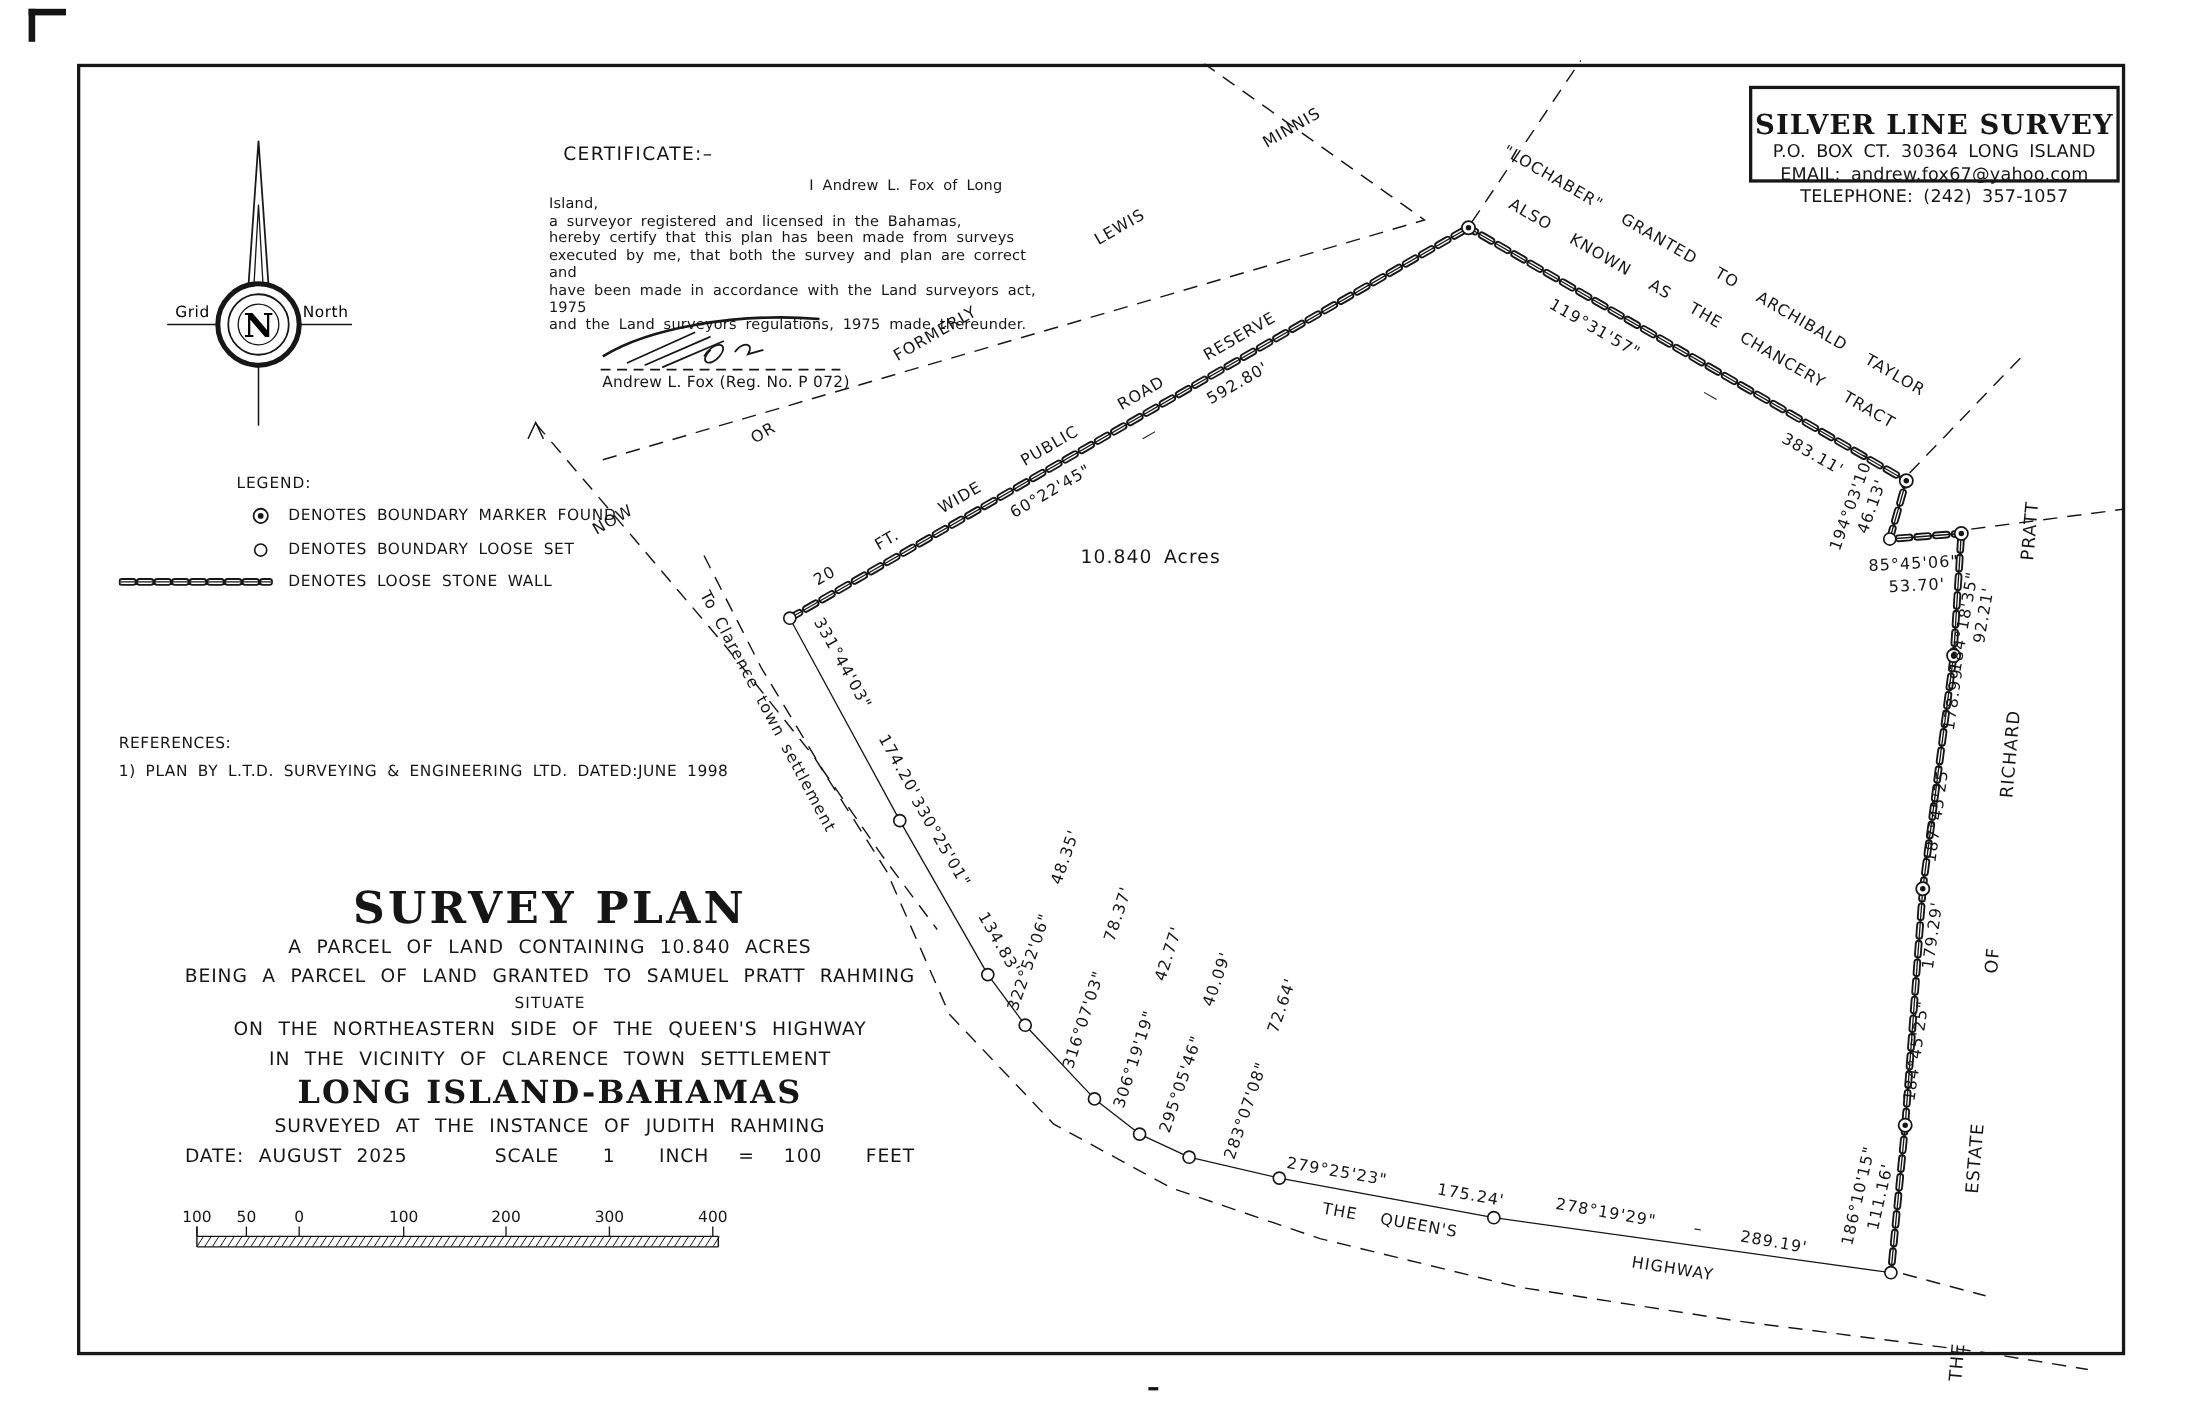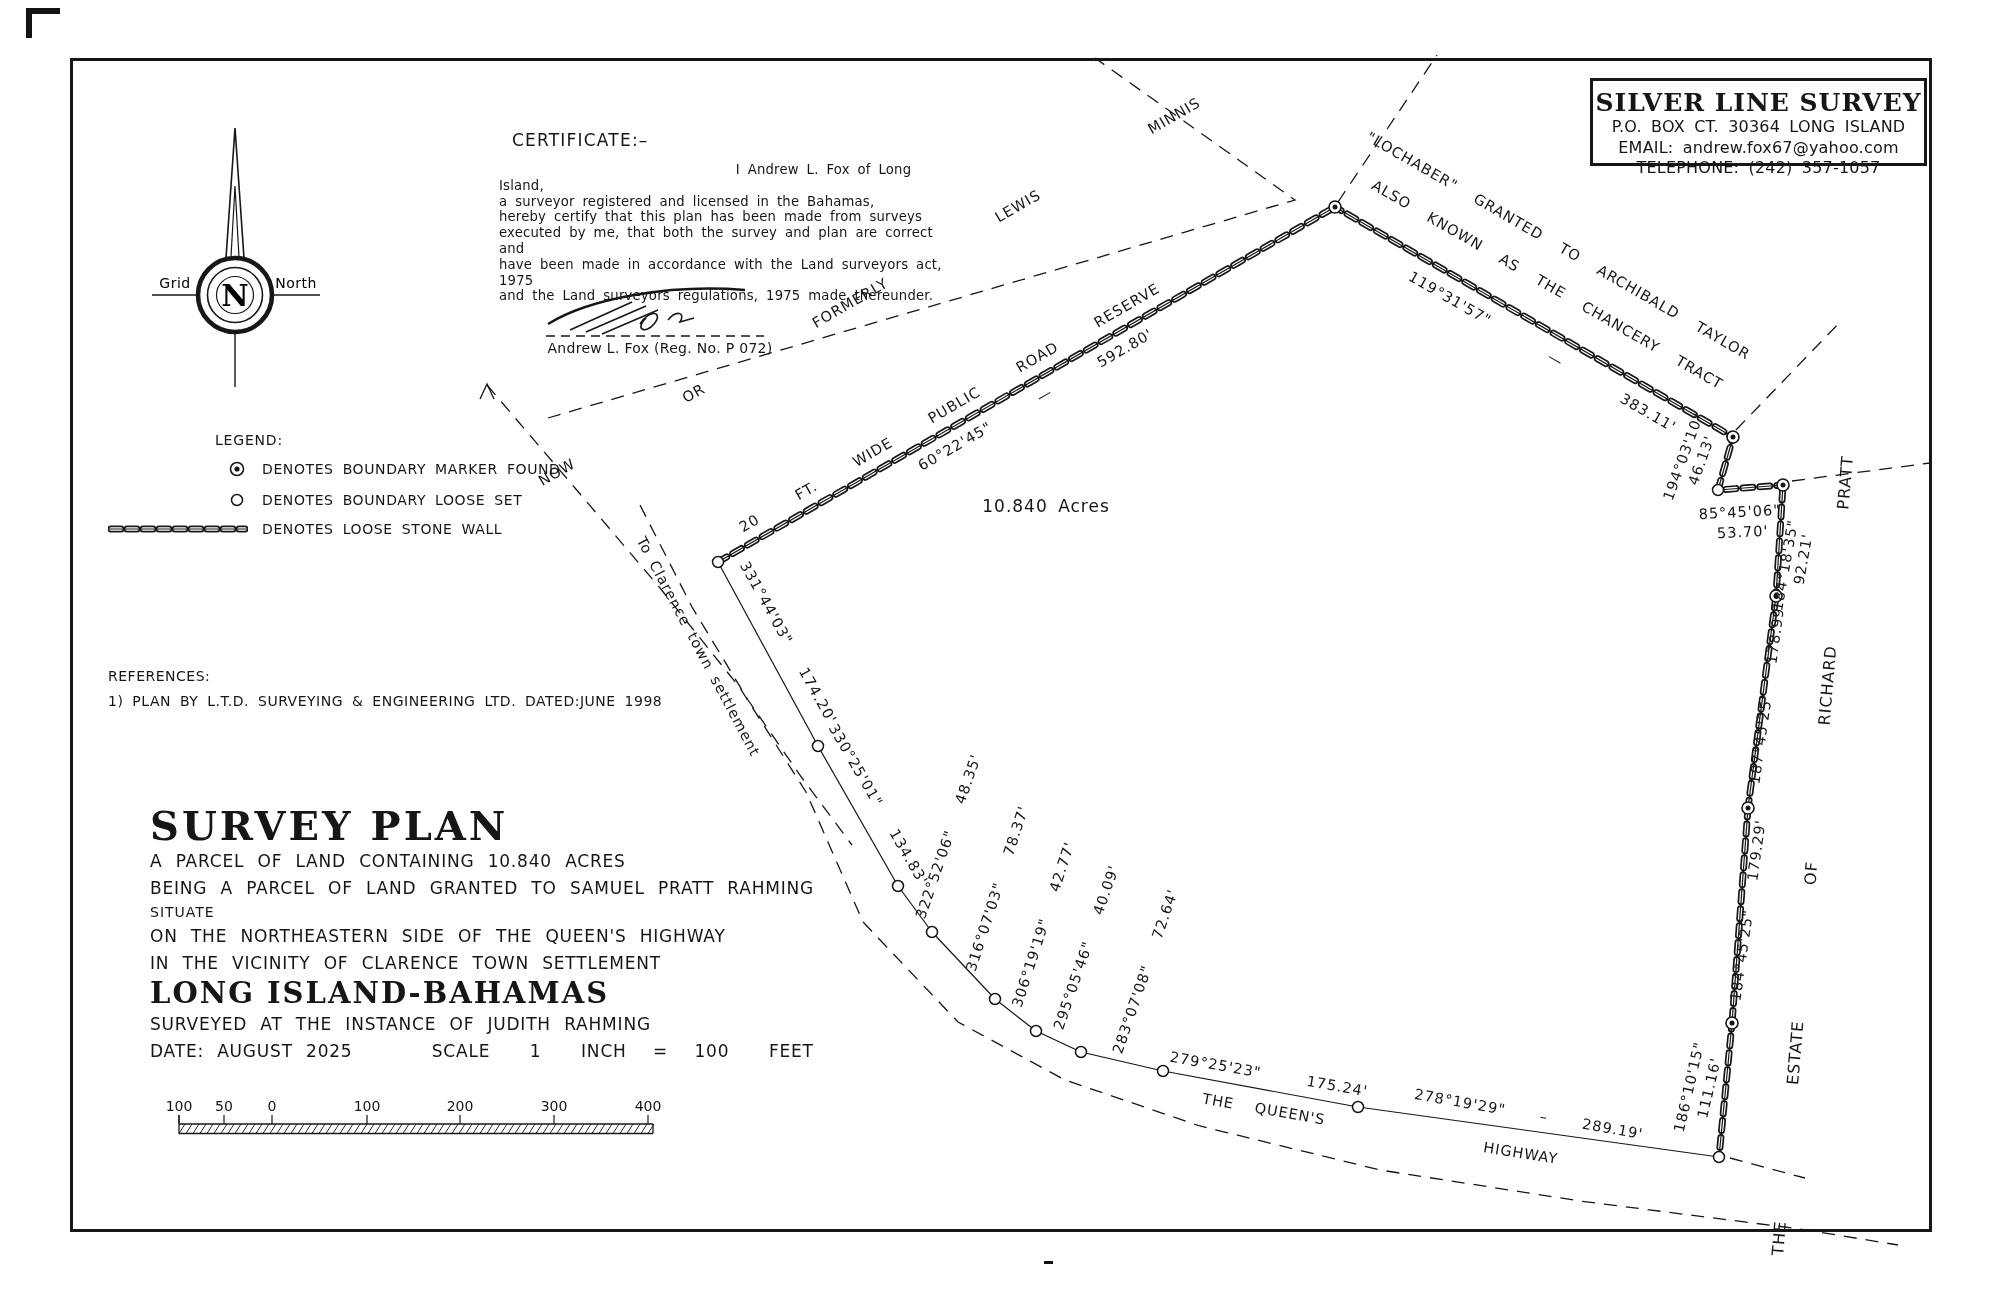--- a/index.html
+++ b/index.html
@@ -3,39 +3,39 @@
 <meta charset="utf-8">
 <style>
   html,body{margin:0;padding:0;background:#ffffff;}
   .page{position:relative;width:2000px;height:1290px;background:#fff;
         font-family:"DejaVu Sans",sans-serif;color:#161616;overflow:hidden;}
   .abs{position:absolute;}
   .map-border{position:absolute;left:70px;top:58px;width:1862px;height:1174px;
         border:3px solid #171717;box-sizing:border-box;}
   
   .firm-box{position:absolute;left:1590px;top:78px;width:337px;height:88px;
-        border:3px solid #171717;box-sizing:border-box;background:#fff;text-align:center;padding-top:7px;}
+        border:3px solid #171717;box-sizing:border-box;background:#fff;text-align:center;padding-top:18px;}
   .firm-name{font-family:"DejaVu Serif",serif;font-weight:bold;font-size:25px;letter-spacing:1px;line-height:29px;}
   .firm-line{font-size:16px;letter-spacing:.2px;word-spacing:4px;line-height:20.5px;}
   
   .cert-head{position:absolute;left:512px;top:130px;font-size:17px;letter-spacing:1.2px;word-spacing:3px;}
   .cert-body{position:absolute;left:499px;top:162px;width:445px;font-size:13.2px;line-height:15.8px;
         word-spacing:3.5px;letter-spacing:.2px;white-space:pre-wrap;}
   .cert-name{position:absolute;left:545px;top:340px;width:230px;text-align:center;font-size:14px;letter-spacing:.3px;}
   
   .legend{position:absolute;left:100px;top:432px;}
   .legend-head{margin-left:115px;font-size:14px;letter-spacing:.8px;}
   .legend-row{display:flex;align-items:center;margin-top:11px;}
   .legend-icon-cell{width:148px;display:flex;justify-content:flex-end;align-items:center;}
   .legend-label{margin-left:14px;font-size:14px;letter-spacing:.6px;word-spacing:4px;}
   
   .refs{position:absolute;left:108px;top:668px;font-size:14px;letter-spacing:.5px;word-spacing:4px;}
   .refs-item{margin-top:9px;}
   
-  .title-panel{position:absolute;left:150px;top:804px;width:700px;text-align:left;}
+  .title-panel{position:absolute;left:150px;top:804px;width:700px;text-align:center;}
   .tp-main{font-family:"DejaVu Serif",serif;font-weight:bold;font-size:40px;letter-spacing:3px;line-height:44px;}
   .tp-small{font-size:14px;letter-spacing:1px;word-spacing:5px;line-height:22px;}
   .tp-line{font-size:17px;letter-spacing:.8px;word-spacing:7px;line-height:26.5px;}
   .tp-island{font-family:"DejaVu Serif",serif;font-weight:bold;font-size:29px;letter-spacing:2px;line-height:35px;}
   .tp-pre{white-space:pre;}
   .mark{position:absolute;background:#141414;}
 </style>
 </head>
 <body>
 

